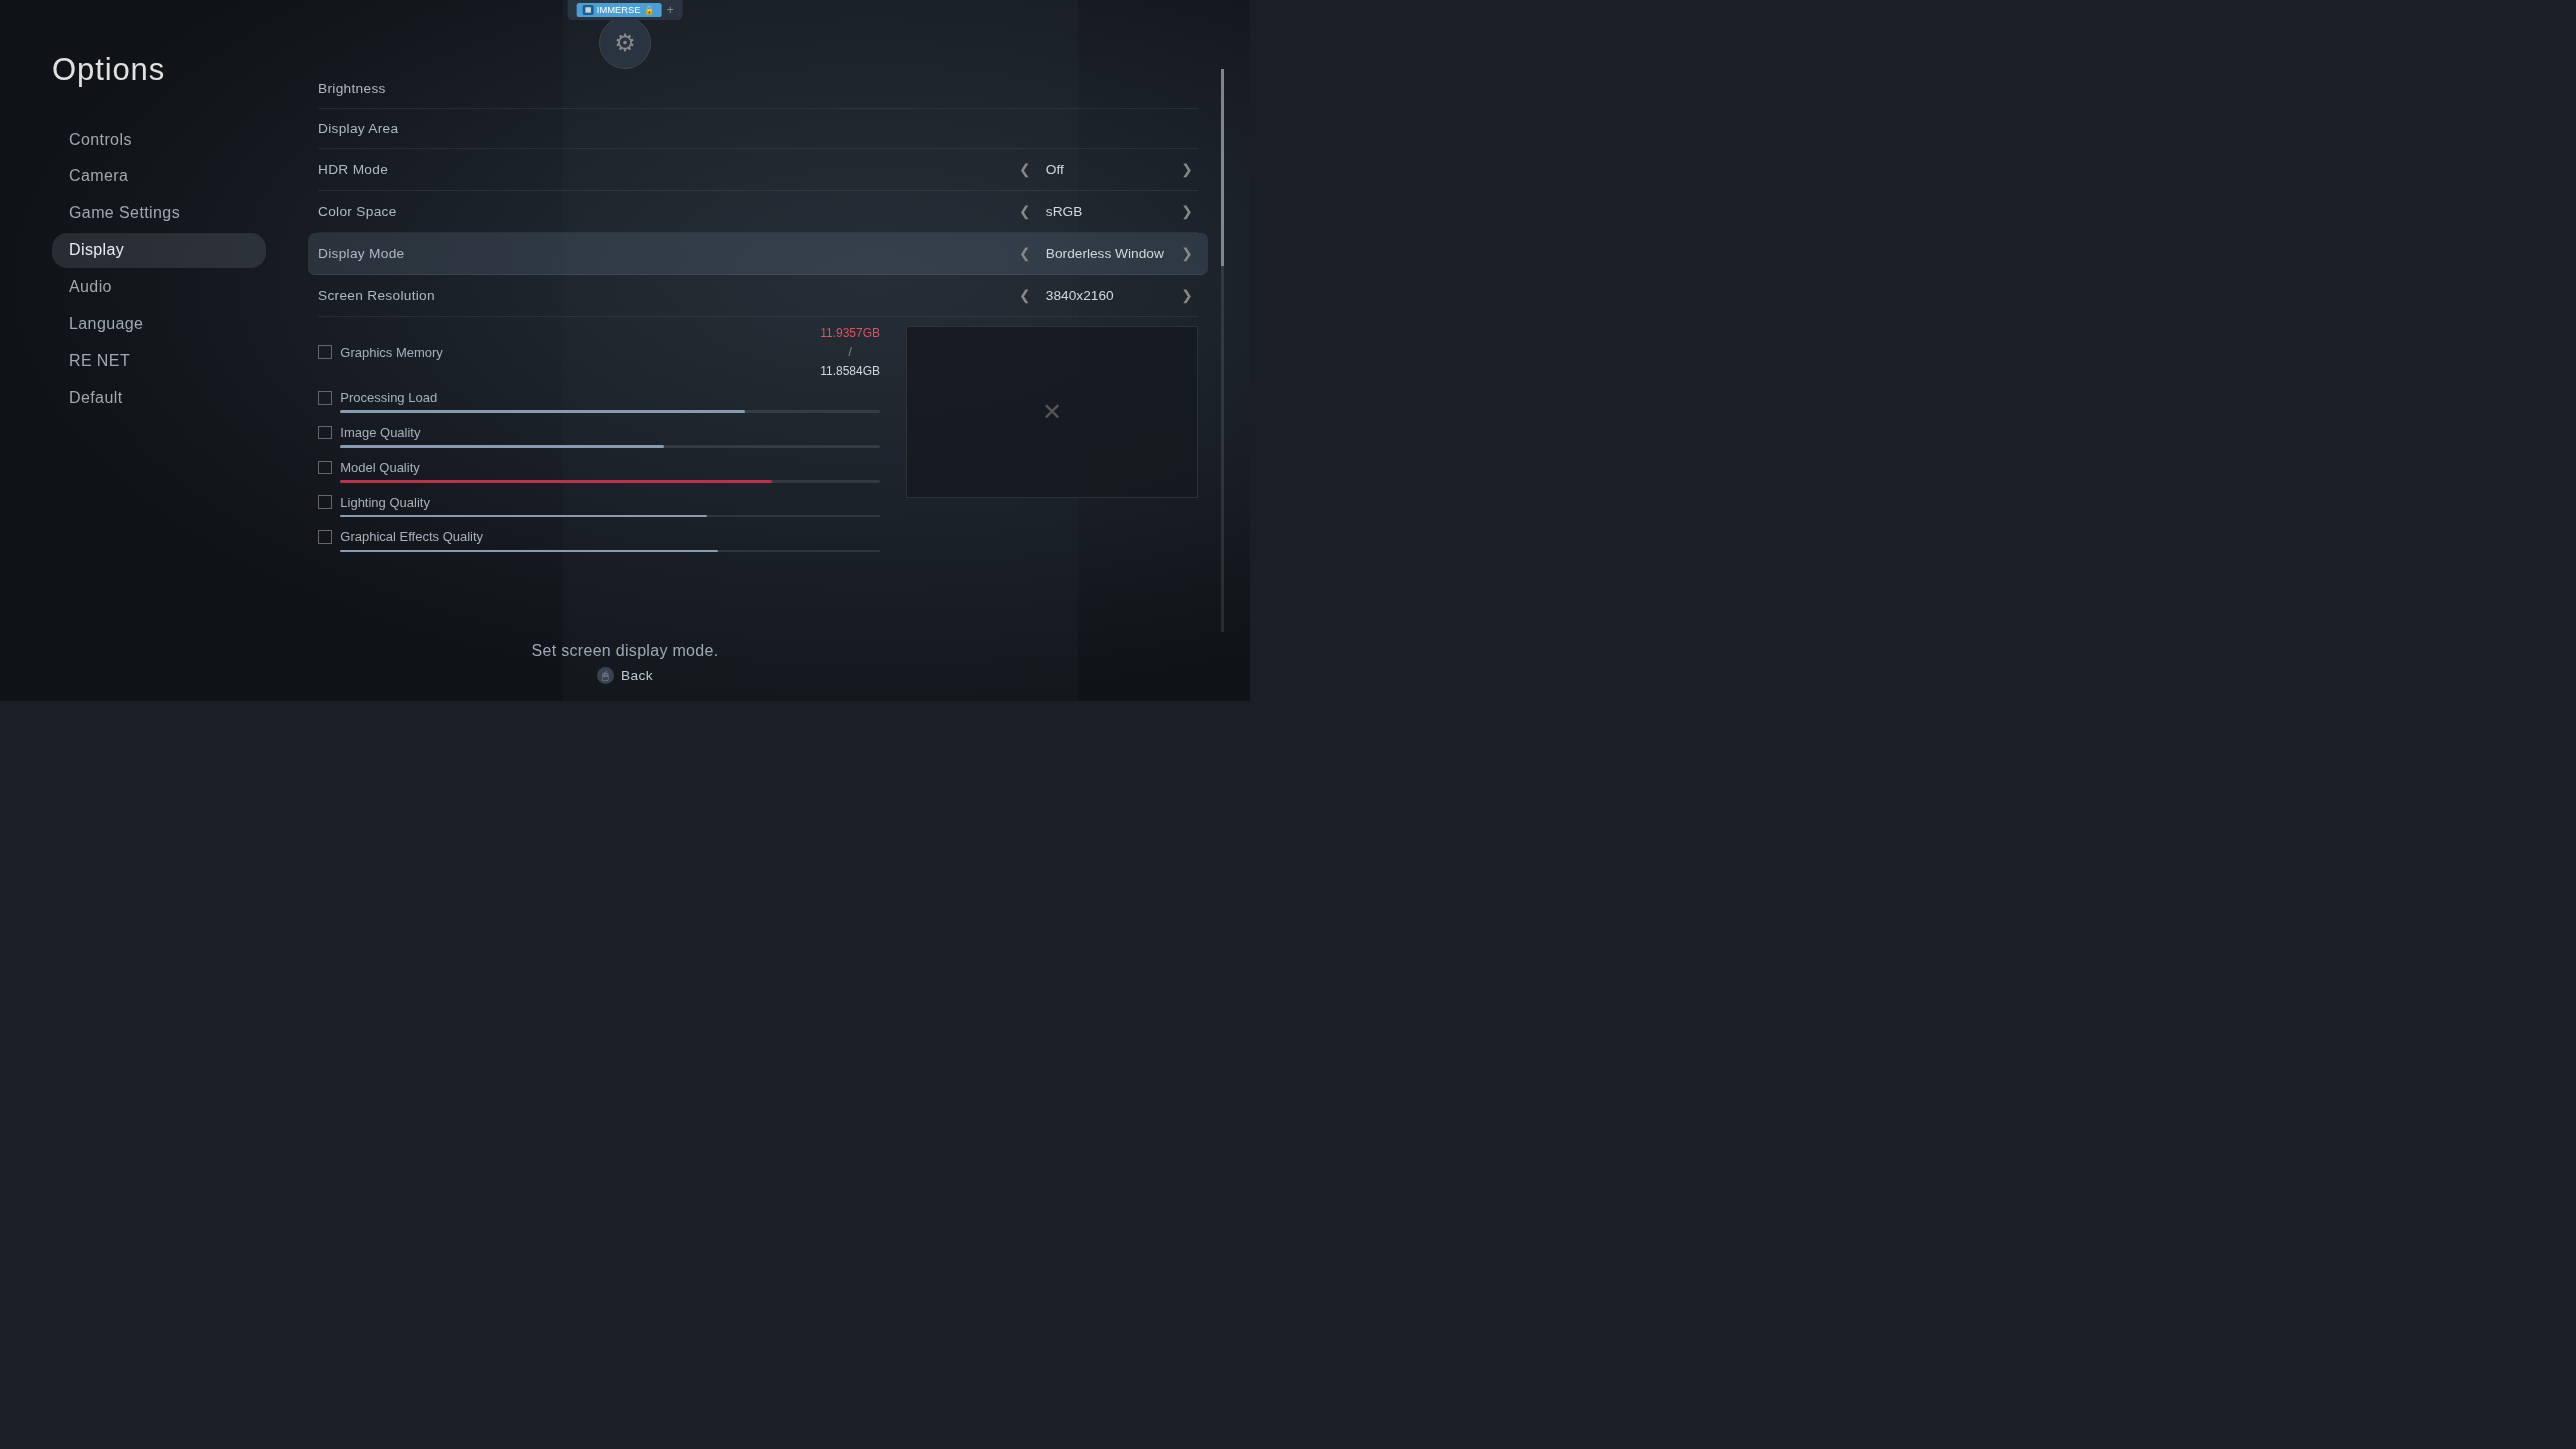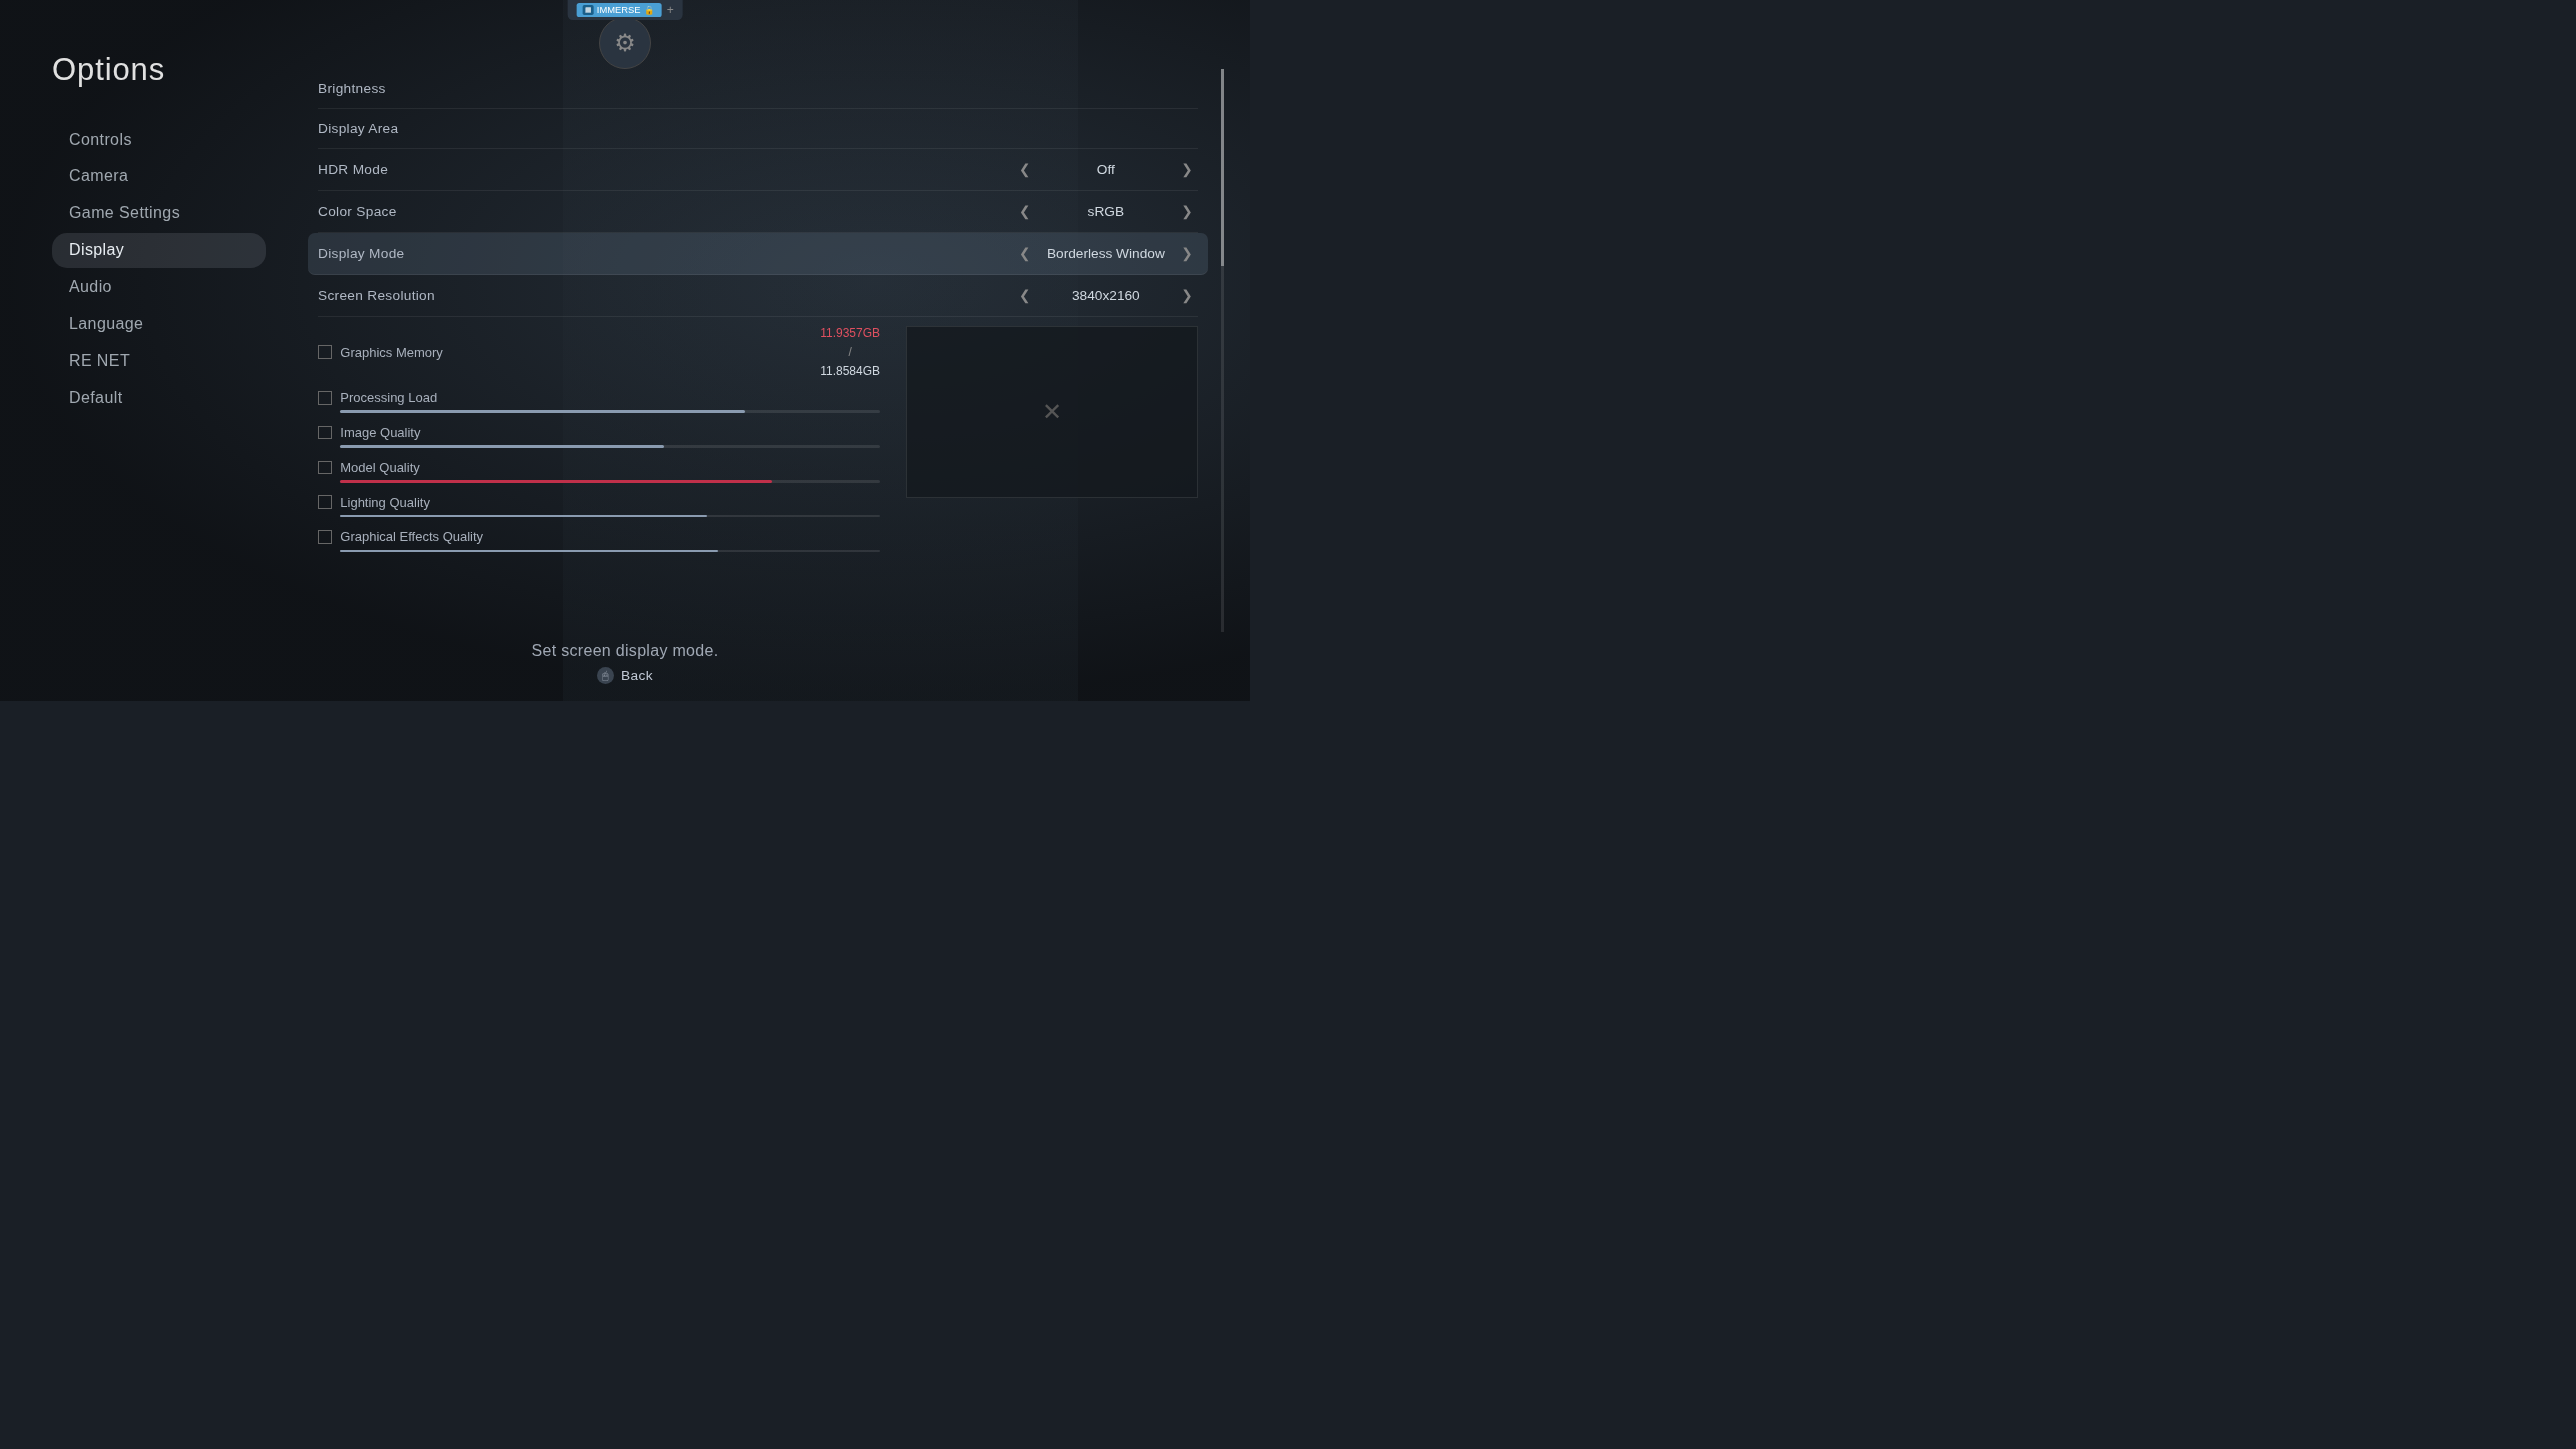--- a/index.html
+++ b/index.html
@@ -207,21 +207,20 @@
     .row-value-container {
       display: flex;
       align-items: center;
       gap: 10.3px;
     }
 
     .row-value {
       font-size: 13.7px;
       color: #d0d8e0;
       min-width: 120px;
-      text-align: center;
     }
 
     .arrow-btn {
       background: none;
       border: none;
       color: #888;
       font-size: 13.7px;
       cursor: pointer;
       padding: 1.7px 5.2px;
       line-height: 1;

